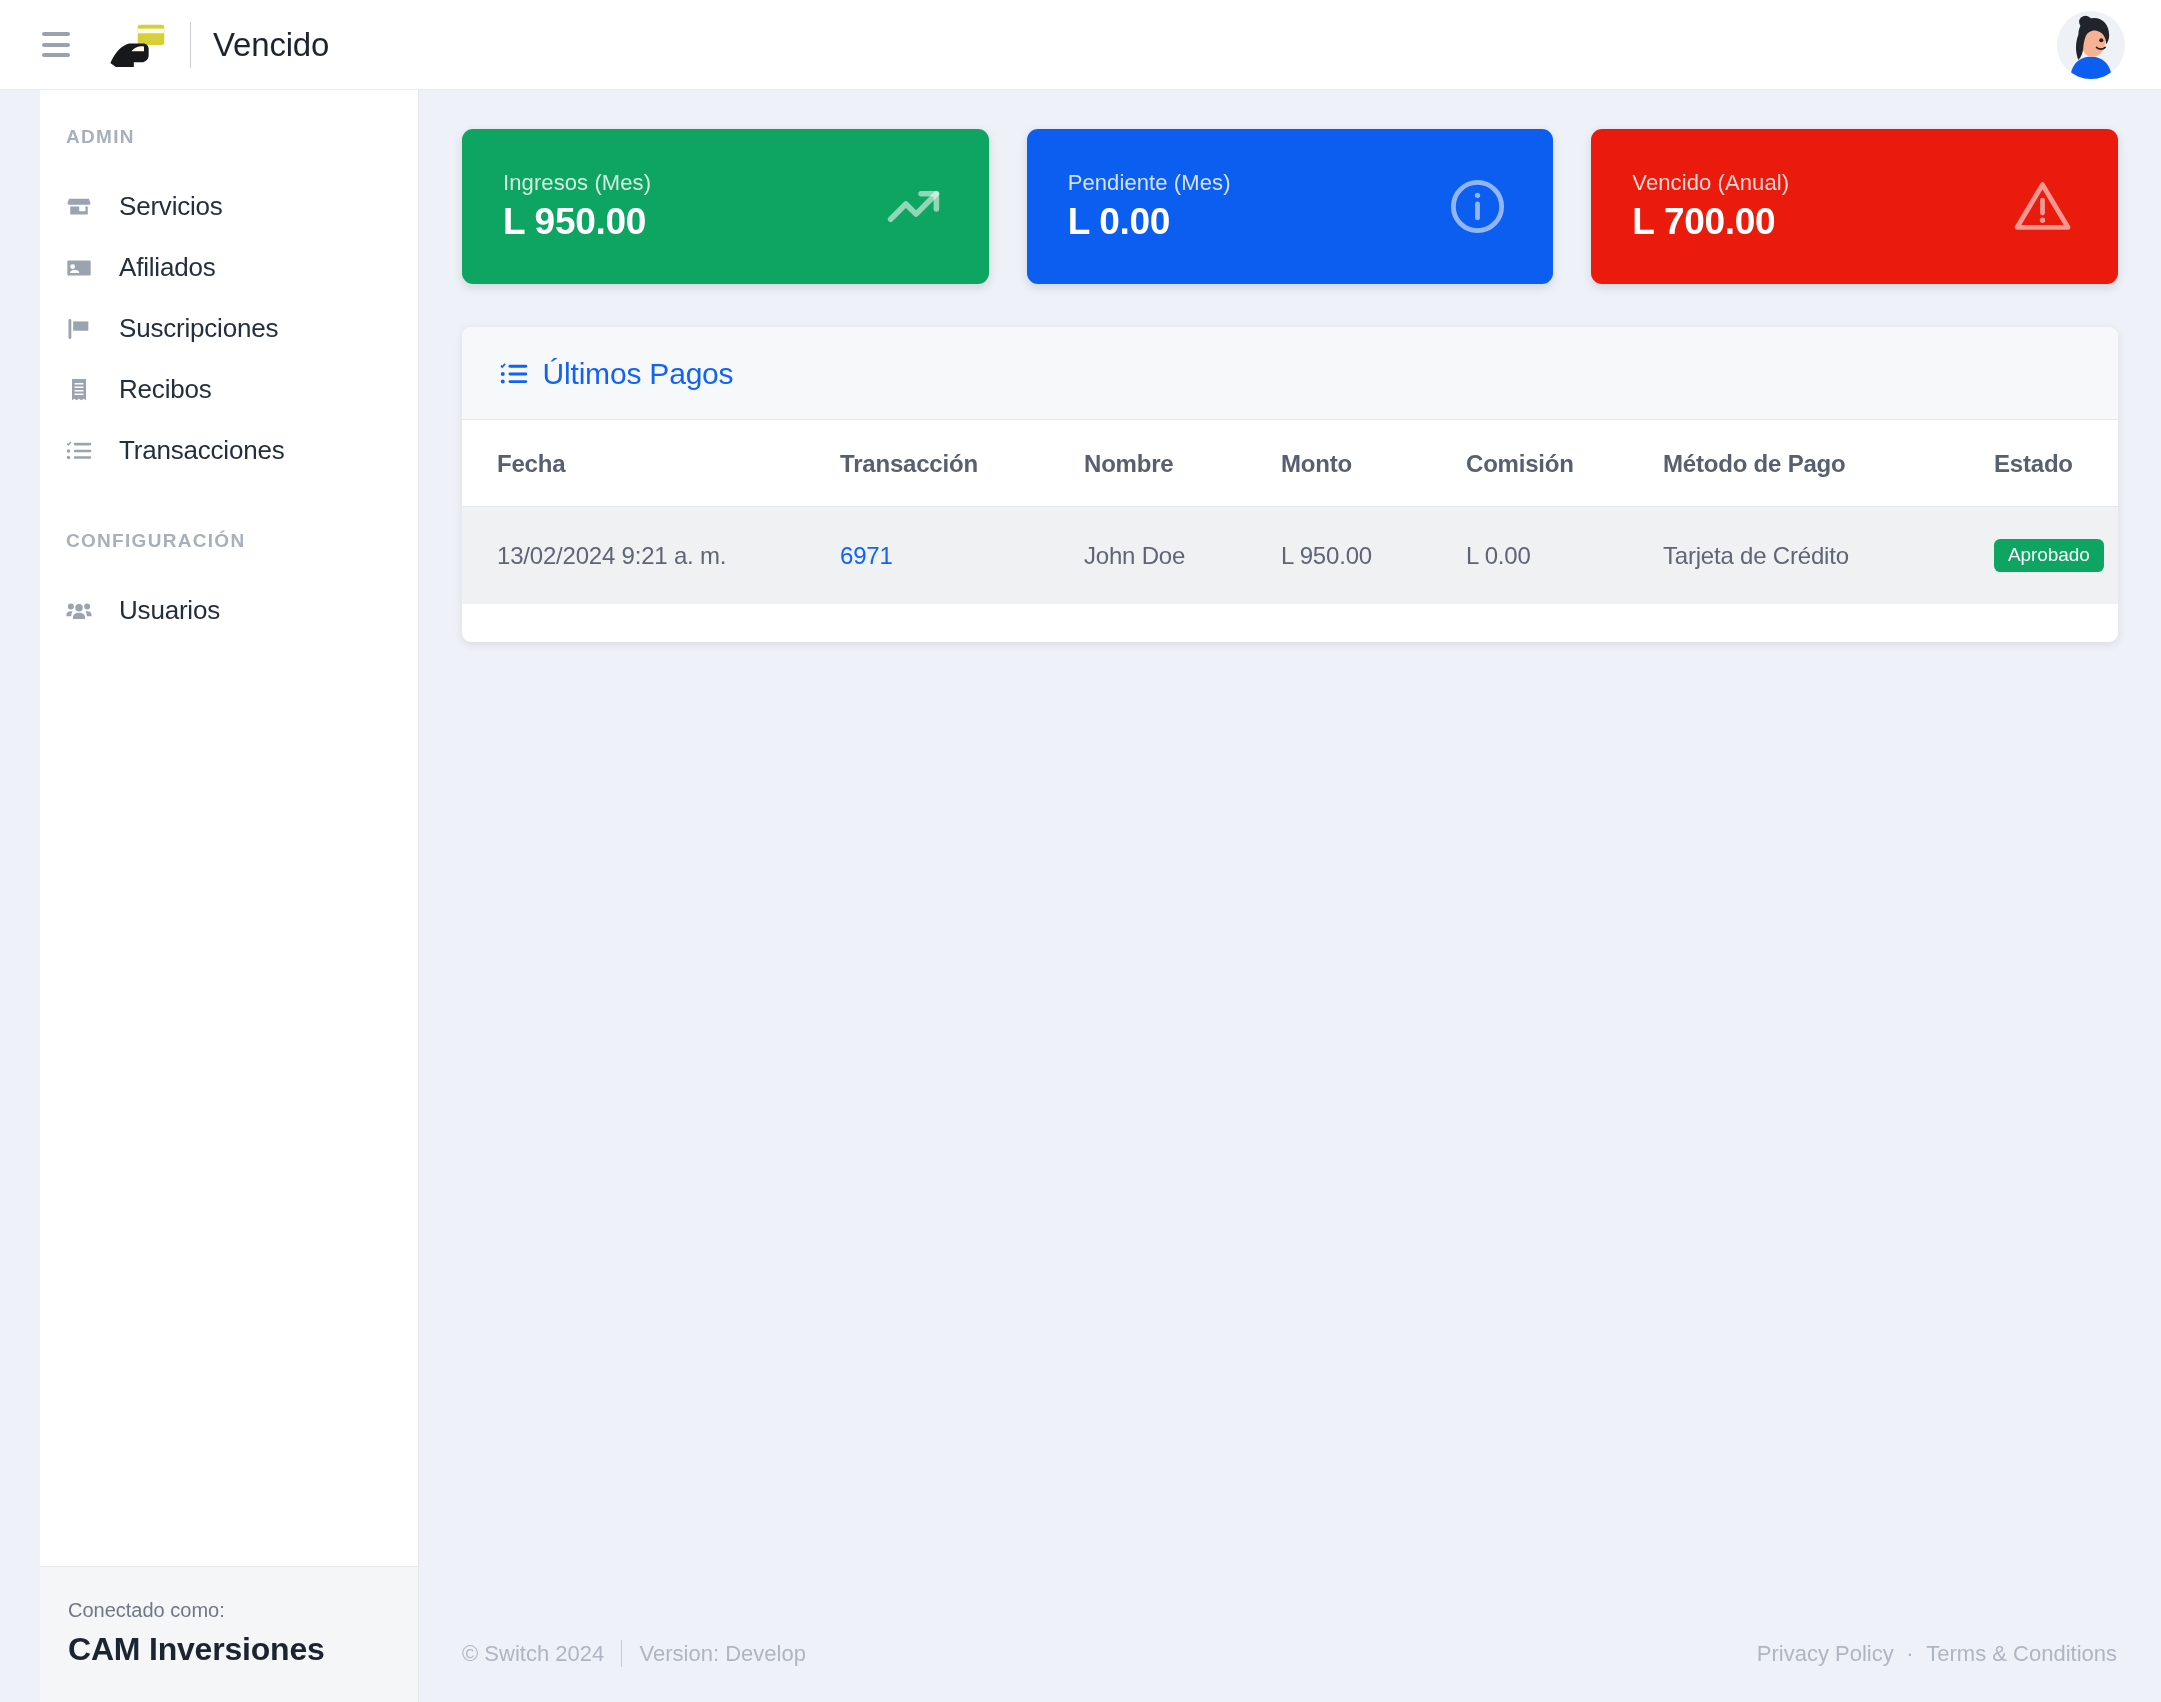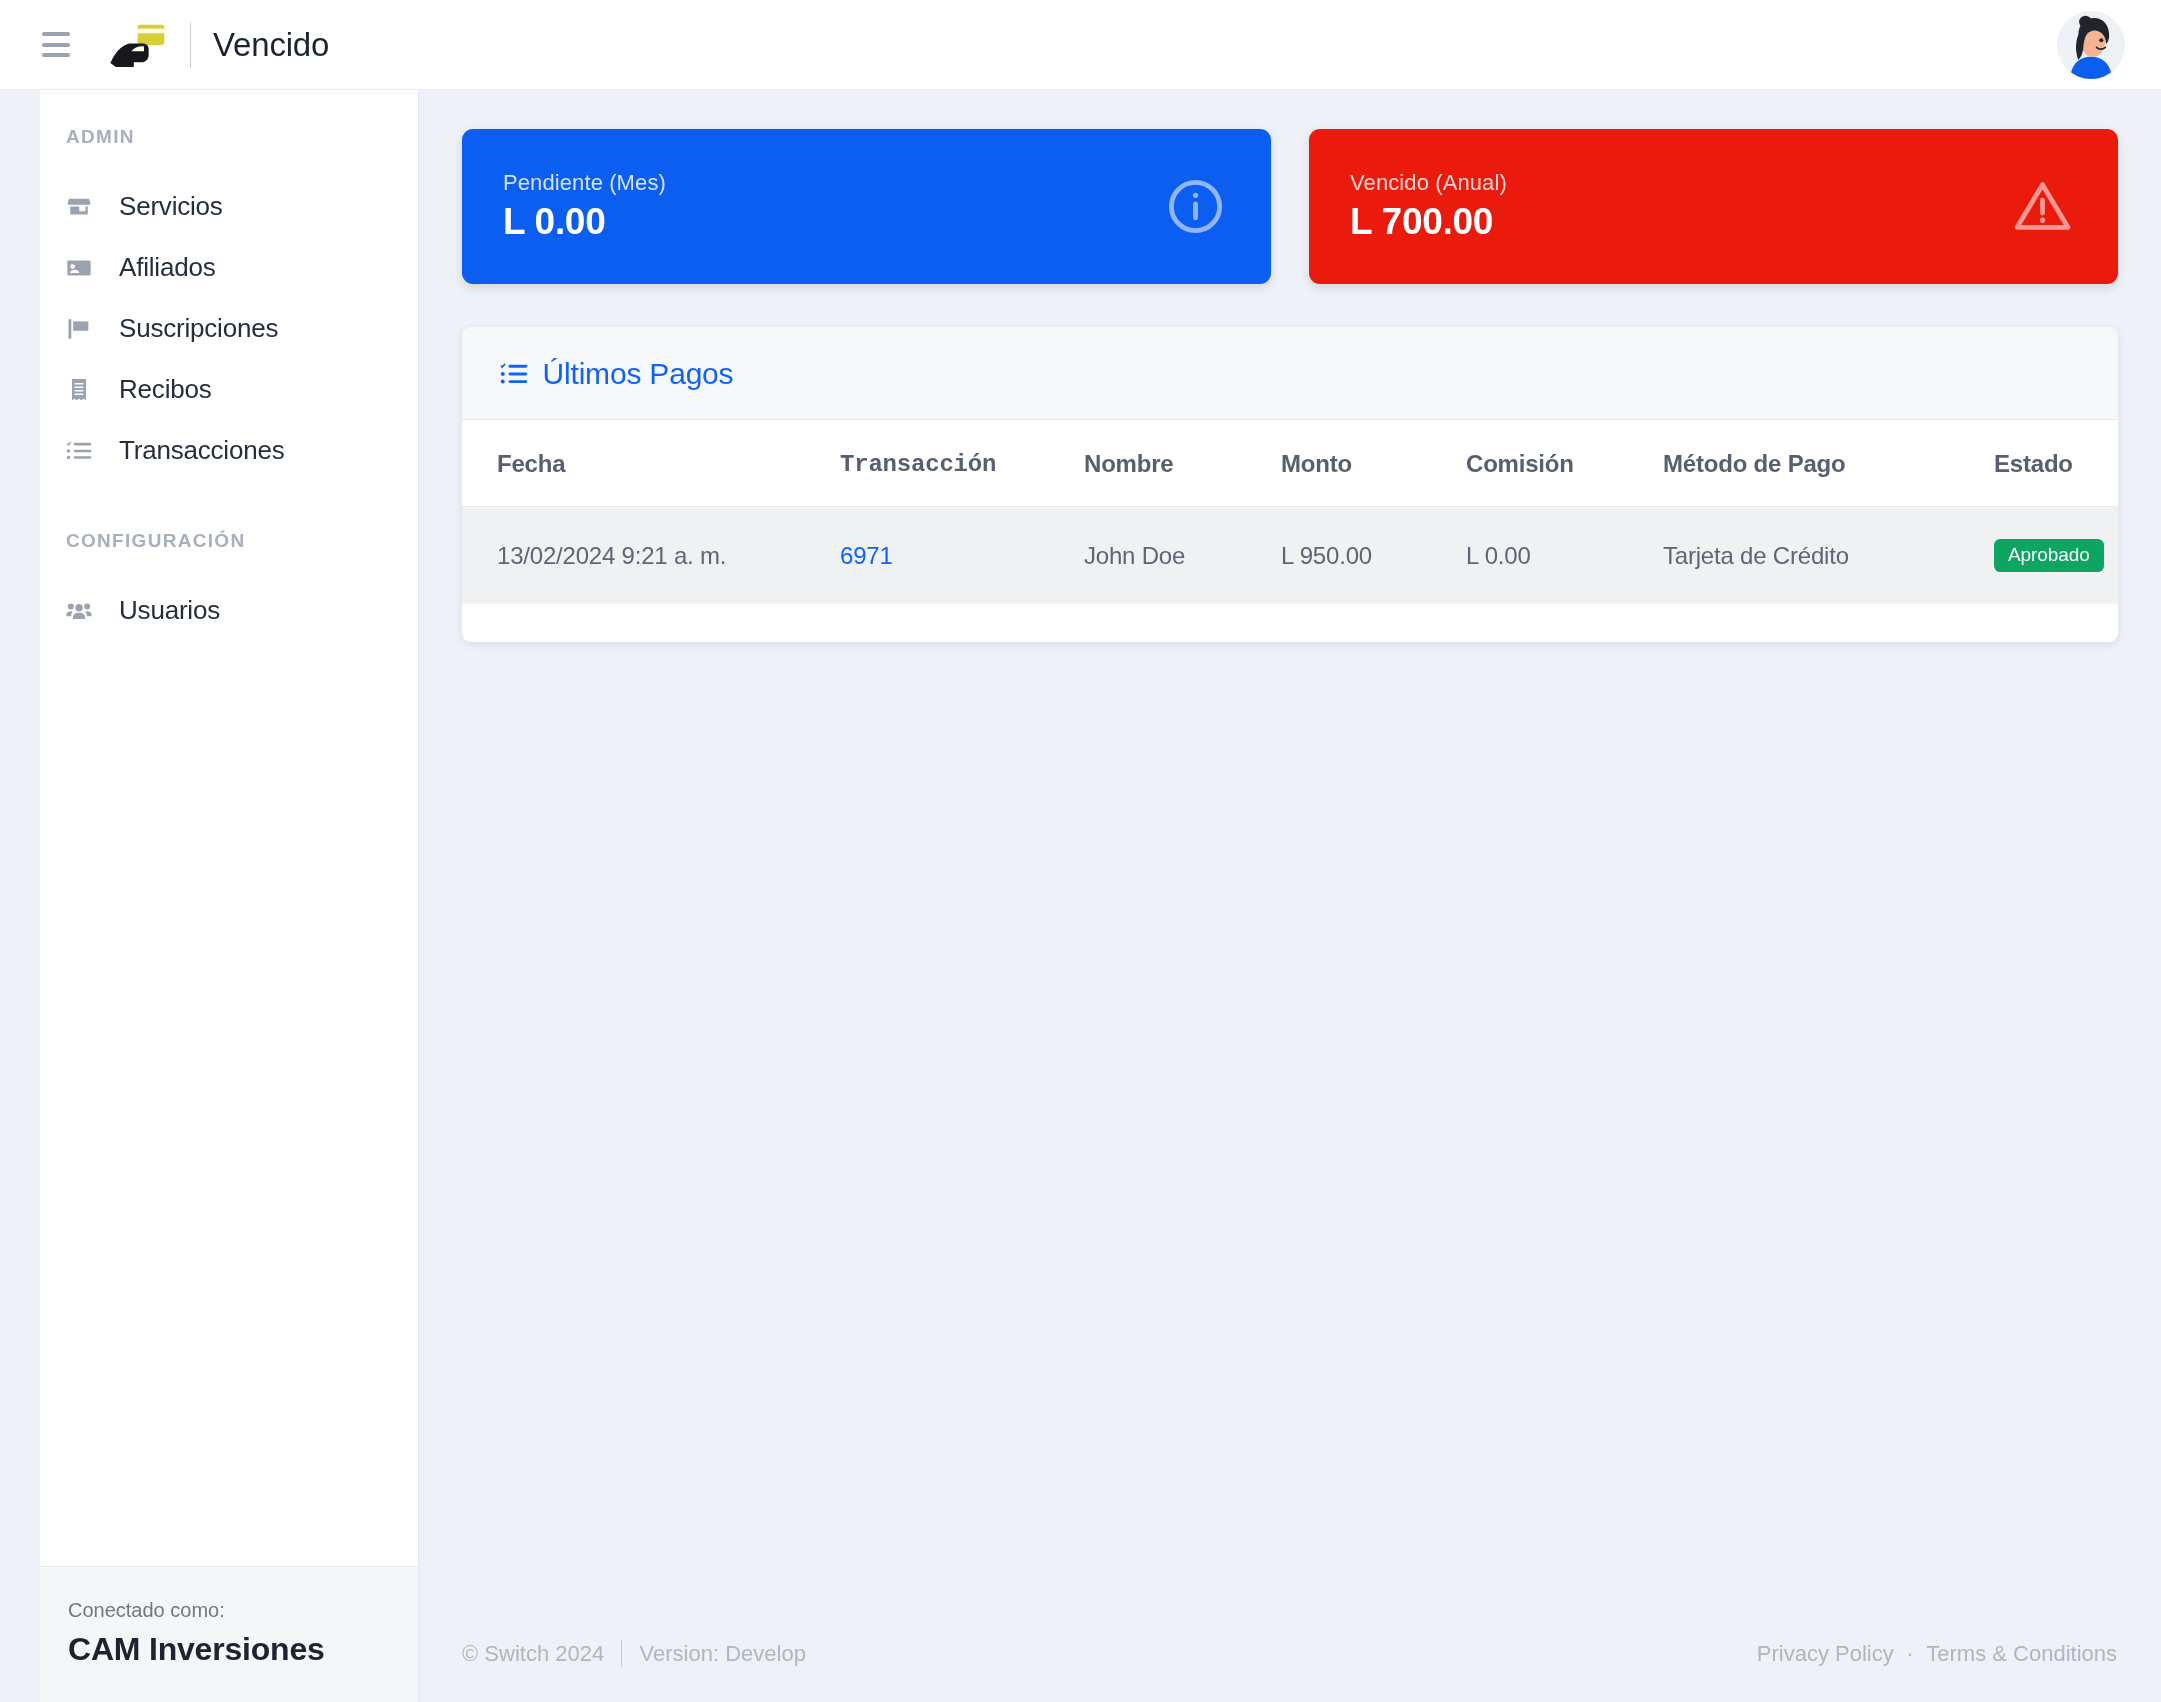--- a/index.html
+++ b/index.html
@@ -251,21 +251,21 @@
     padding: 32px 0 32px 0;
     background: #f0f1f3;
     vertical-align: middle;
     letter-spacing: -0.2px;
   }
   table.data-table th:first-child,
   table.data-table td:first-child { padding-left: 35px; }
   table.data-table th:last-child,
   table.data-table td:last-child { padding-right: 35px; }
   .col-fecha    { width: 378px; }
-  .col-trans    { width: 244px; font-family: Liberation Mono, monospace; }
+  .col-trans    { width: 244px; }
   .col-nombre   { width: 197px; }
   .col-monto    { width: 185px; }
   .col-comision { width: 197px; }
   .col-metodo   { width: 331px; }
   .col-estado   { width: auto; }
   .tx-link {
     color: #1263f5;
     text-decoration: none;
     cursor: pointer;
   }
@@ -425,20 +425,32 @@
         <div class="sf-label">Conectado como:</div>
         <div class="sf-value">CAM Inversiones</div>
       </div>
     </div>
 
     <div class="main">
       <div class="main-content">
 
         <div class="stats-row">
 
+          <div class="stat-card" style="background:#0da561;">
+            <div class="stat-text">
+              <div class="stat-label">Ingresos (Mes)</div>
+              <div class="stat-value">L 950.00</div>
+            </div>
+            <span class="stat-icon">
+              <svg width="61" height="61" viewBox="0 0 24 24" fill="none" stroke="currentColor" stroke-width="2.2" stroke-linecap="round" stroke-linejoin="round">
+                <polyline points="3,17 9,11 13,15 21,7"></polyline>
+                <polyline points="15,7 21,7 21,13"></polyline>
+              </svg>
+            </span>
+          </div>
 
           <div class="stat-card" style="background:#0c5ef0;">
             <div class="stat-text">
               <div class="stat-label">Pendiente (Mes)</div>
               <div class="stat-value">L 0.00</div>
             </div>
             <span class="stat-icon">
               <svg width="61" height="61" viewBox="0 0 24 24" fill="none" stroke="currentColor" stroke-width="1.9" stroke-linecap="round" stroke-linejoin="round">
                 <circle cx="12" cy="12" r="9.5"></circle>
                 <line x1="12" y1="11" x2="12" y2="16.5"></line>

